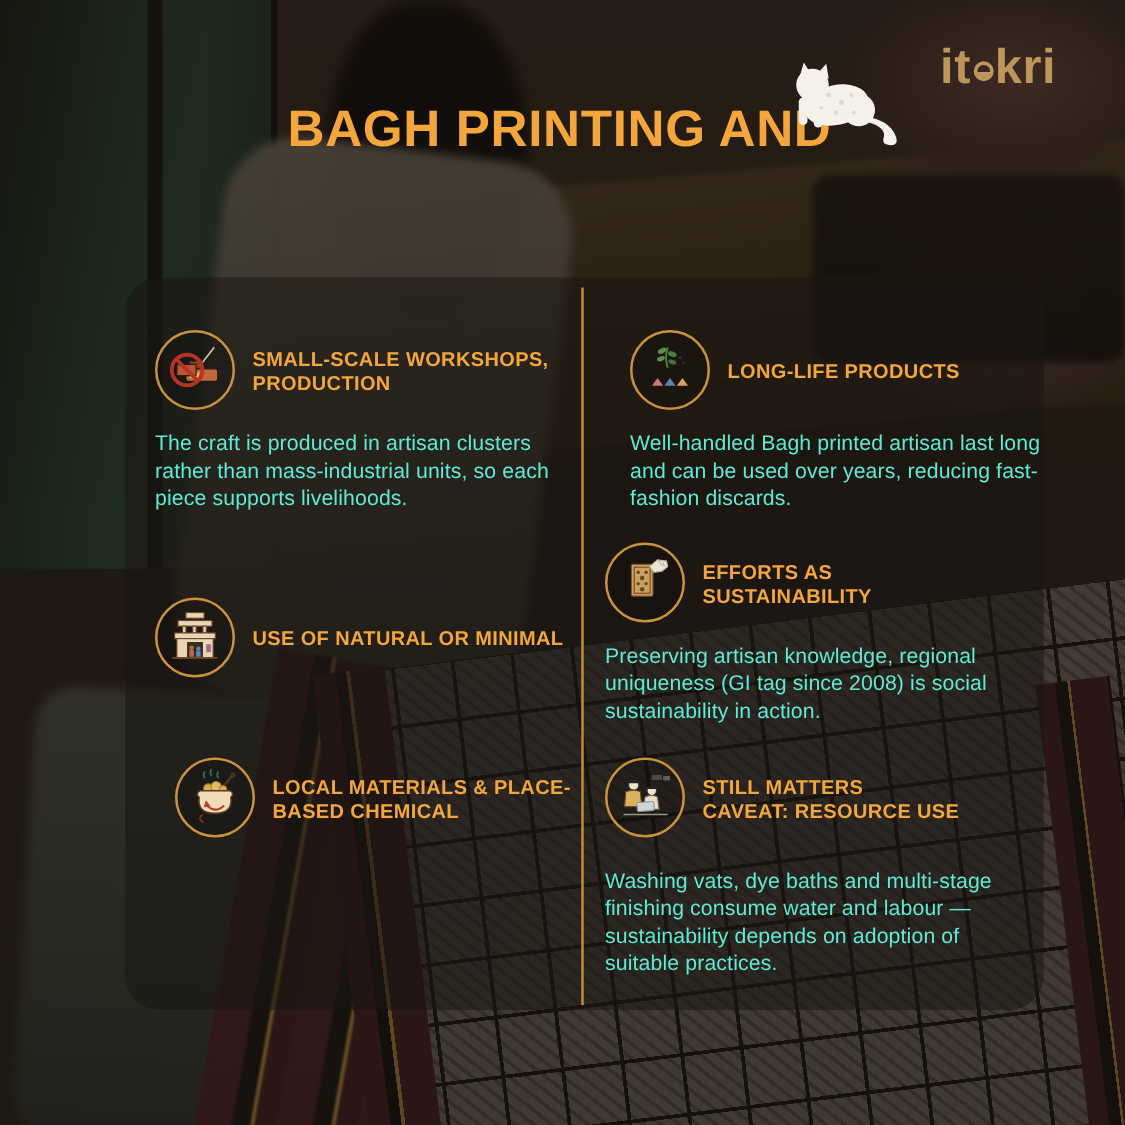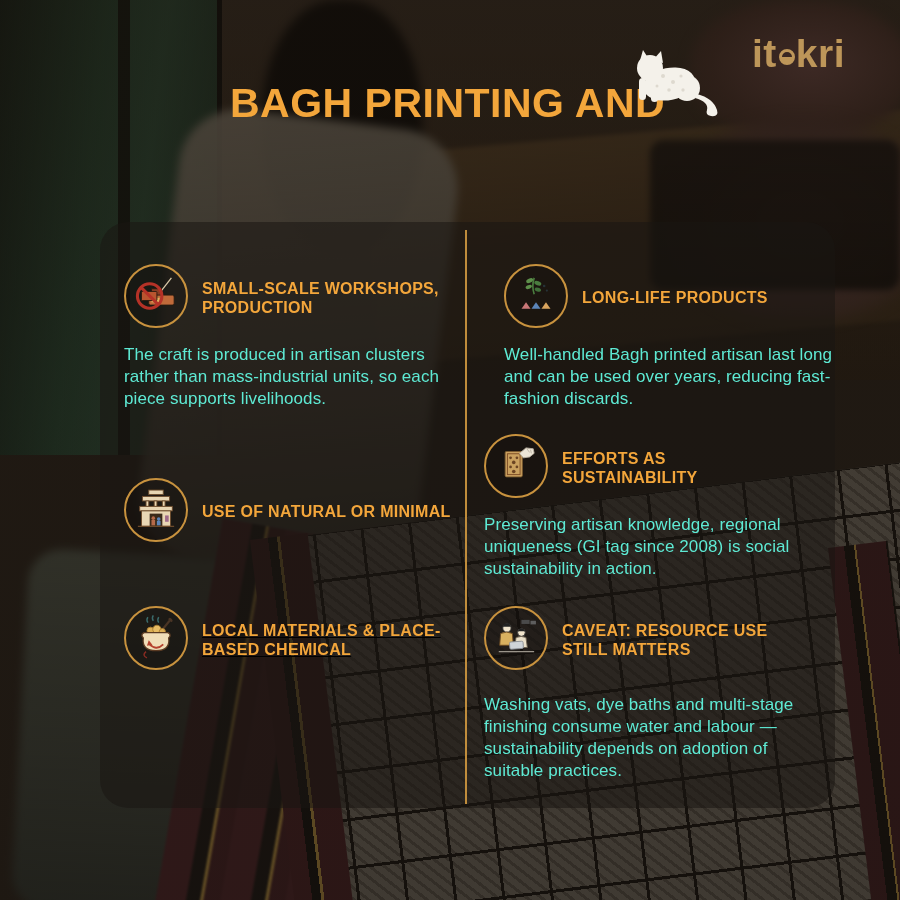--- a/index.html
+++ b/index.html
@@ -76,21 +76,21 @@
   .icon-circle{flex:0 0 64px;width:64px;height:64px;border:2px solid #c8923e;border-radius:50%;
     display:flex;align-items:center;justify-content:center;background:rgba(10,8,6,.25);}
   .sec-title{margin-left:14px;padding-top:5px;color:#f3a63b;
     font-size:16px;font-weight:700;letter-spacing:.3px;line-height:1.17;}
   .sec-title span{display:block;}
   .sec-body{margin-top:14px;color:#5eead4;font-size:17px;line-height:1.3;letter-spacing:.1px;}
   .s1{left:124px;top:262px;}
   .s2{left:504px;top:262px;}
   .s3{left:124px;top:432px;margin-top:44px;}
   .s4{left:484px;top:432px;}
-  .s5{left:124px;top:604px;text-decoration:underline;}
+  .s5{left:140px;top:604px;}
   .s6{left:484px;top:604px;}
   .s3 .sec-body,.s5 .sec-body{margin-top:16px;}
   .s5 .sec-body,.s6 .sec-body{margin-top:22px;}
 </style>
 </head>
 <body>
 
 <div class="page">
 
   <div class="bg bg-wall"></div>
@@ -273,20 +273,20 @@
           <path d="M17.5 19.5 a4.6 4.6 0 0 1 9 0 z" fill="#222"></path>
           <path d="M15 27 q7 -3 13 0 l1 13 -15 0 z" fill="#d9b160" stroke="#6b4a22"></path>
           <circle cx="38" cy="26" r="4.2" fill="#f0e4cc" stroke="#333"></circle>
           <path d="M34 24.5 a4.2 4.2 0 0 1 8 0 z" fill="#222"></path>
           <path d="M32 31.5 q6 -2.5 11 0 l1.5 11 -14 0 z" fill="#e9dfc9" stroke="#6b6050"></path>
           <rect x="25" y="36" width="15" height="8" rx="1.5" fill="#cfd4d8" stroke="#8a8f94" transform="rotate(-4 32 40)"></rect>
           <line x1="13" y1="47" x2="52" y2="47" stroke="#9a948a" stroke-width="1.4"></line>
         </svg>
       </div>
       <div class="sec-title">
+        <span>STILL MATTERS</span>
         <span>CAVEAT: RESOURCE USE</span>
-        <span>STILL MATTERS</span>
       </div>
     </div>
     <div class="sec-body">Washing vats, dye baths and multi-stage finishing consume water and labour — sustainability depends on adoption of suitable practices.</div>
   </div>
 
 </div>
 
 </body></html>

